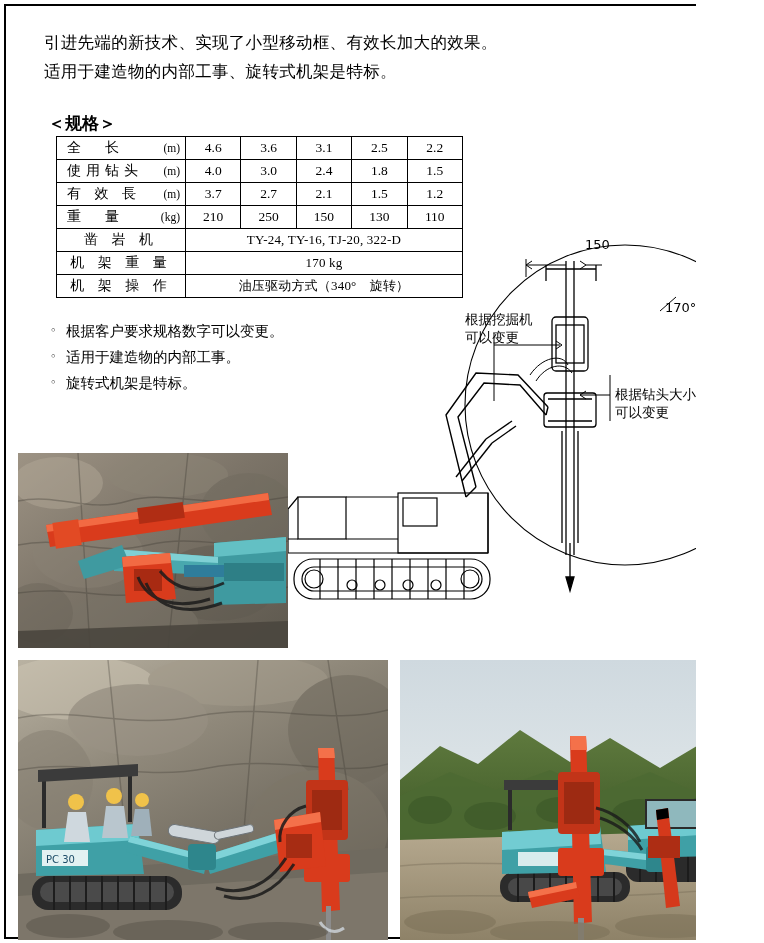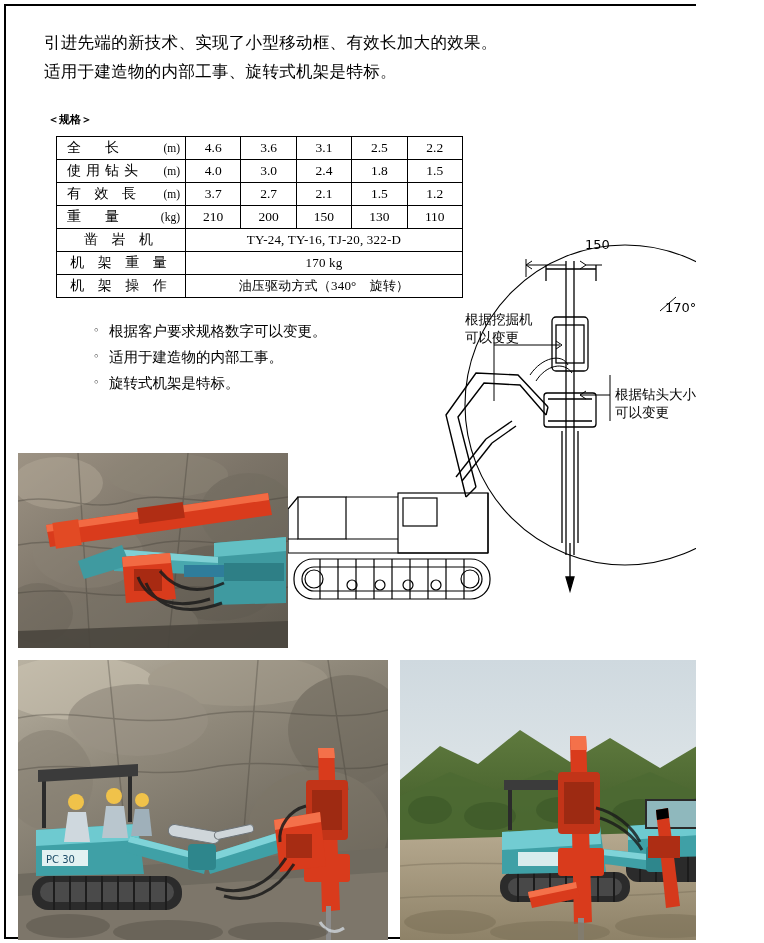--- a/index.html
+++ b/index.html
@@ -39,21 +39,21 @@
     color: #000;
     letter-spacing: 0.3px;
   }
   .intro div { white-space: nowrap; }
 
   
   .spec-heading {
     position: absolute;
     left: 48px;
     top: 112px;
-    font-size: 11px;
+    font-size: 17px;
     font-weight: bold;
     color: #000;
   }
 
   
   .spec-table-wrap {
     position: absolute;
     left: 56px;
     top: 136px;
     width: 400px;
@@ -106,21 +106,21 @@
 
   
   .notes {
     position: absolute;
     left: 50px;
     top: 318px;
     font-size: 14.5px;
     line-height: 25px;
     color: #000;
   }
-  .notes div { white-space: nowrap; margin-left: 43px; }
+  .notes div { white-space: nowrap; }
   .notes .bullet {
     display: inline-block;
     width: 16px;
     color: #000;
     font-size: 11px;
     vertical-align: 2px;
   }
 
   
   .diagram {
@@ -215,21 +215,21 @@
           <td class="val">1.2</td>
         </tr>
         <tr>
           <td class="rowlabel">
             <div class="rl-inner">
               <span class="rl-name">重　量</span>
               <span class="rl-unit">(kg)</span>
             </div>
           </td>
           <td class="val">210</td>
-          <td class="val">200</td>
+          <td class="val">250</td>
           <td class="val">150</td>
           <td class="val">130</td>
           <td class="val">110</td>
         </tr>
         <tr>
           <td class="rowlabel">
             <span class="rl-center">凿 岩 机</span>
           </td>
           <td class="wide" colspan="5">TY-24, TY-16, TJ-20, 322-D</td>
         </tr>

